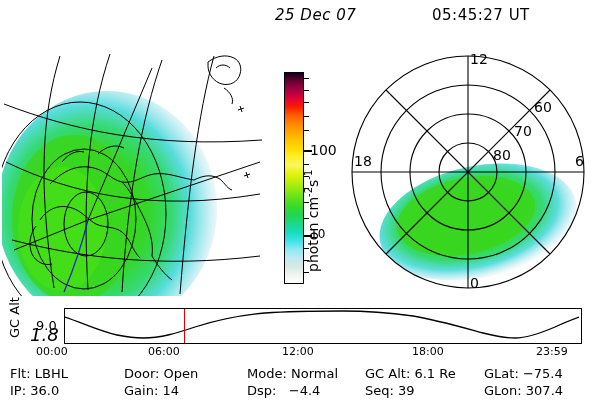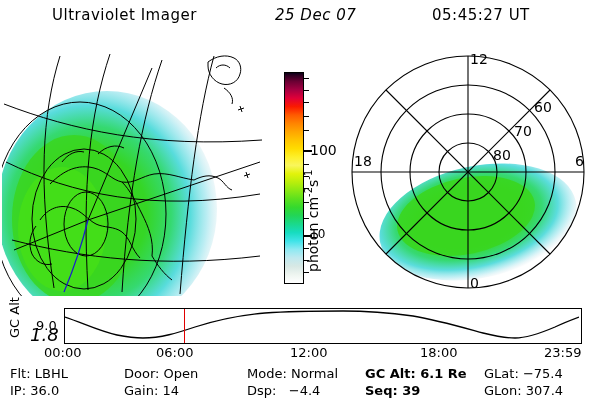--- a/index.html
+++ b/index.html
@@ -68,34 +68,33 @@
   #strip-cap-right{left:410px;top:294px;font-size:13px;}
   #gcalt-rot{position:absolute;left:-14px;top:310px;width:56px;
         transform:rotate(-90deg);transform-origin:50% 50%;
         font-size:13px;text-align:center;white-space:nowrap;}
   #ylab-hi{left:36px;top:310px;font-size:13px;margin-top:9px;}
   #ylab-lo{left:30px;top:326px;font-size:18px;font-style:italic;}
   #strip-box{position:absolute;left:64px;top:308px;width:516px;height:34px;
         border:1px solid #000;overflow:hidden;background:#fff;}
   #strip-svg{position:absolute;left:0;top:0;}
   #time-marker{position:absolute;top:0;width:1px;height:34px;background:#e00000;}
-  .tlbl{position:absolute;top:345px;font-size:13px;margin-left:8px;}
+  .tlbl{position:absolute;top:345px;font-size:11px;}
 
   
   #footer{position:absolute;left:0;top:366px;width:594px;height:34px;}
   .fcell{position:absolute;font-size:13px;white-space:pre;}
   .r1{top:0px;} .r2{top:17px;}
-  .c1{left:10px;} .c2{left:124px;} .c3{left:247px;} .c4{left:365px;font-weight:bold;} .c5{left:484px;}
+  .c1{left:10px;} .c2{left:124px;} .c3{left:247px;} .c4{left:365px;} .c5{left:484px;}
 </style>
 </head>
 <body>
 
 <div id="root">
 
-  <div class="t" id="hdr-title">Ultraviolet Imager</div>
   <div class="t" id="hdr-date">25 Dec 07</div>
   <div class="t" id="hdr-time">05:45:27 UT</div>
 
   <div id="geo-panel">
     <svg id="geo-svg" width="262" height="252" viewBox="0 0 262 252">
       <defs>
         <radialGradient id="aurGeo" cx="42%" cy="52%" r="62%">
           <stop offset="0%" stop-color="#3ad61f" stop-opacity="1"></stop>
           <stop offset="42%" stop-color="#35d625" stop-opacity="1"></stop>
           <stop offset="60%" stop-color="#2fd86c" stop-opacity=".97"></stop>

